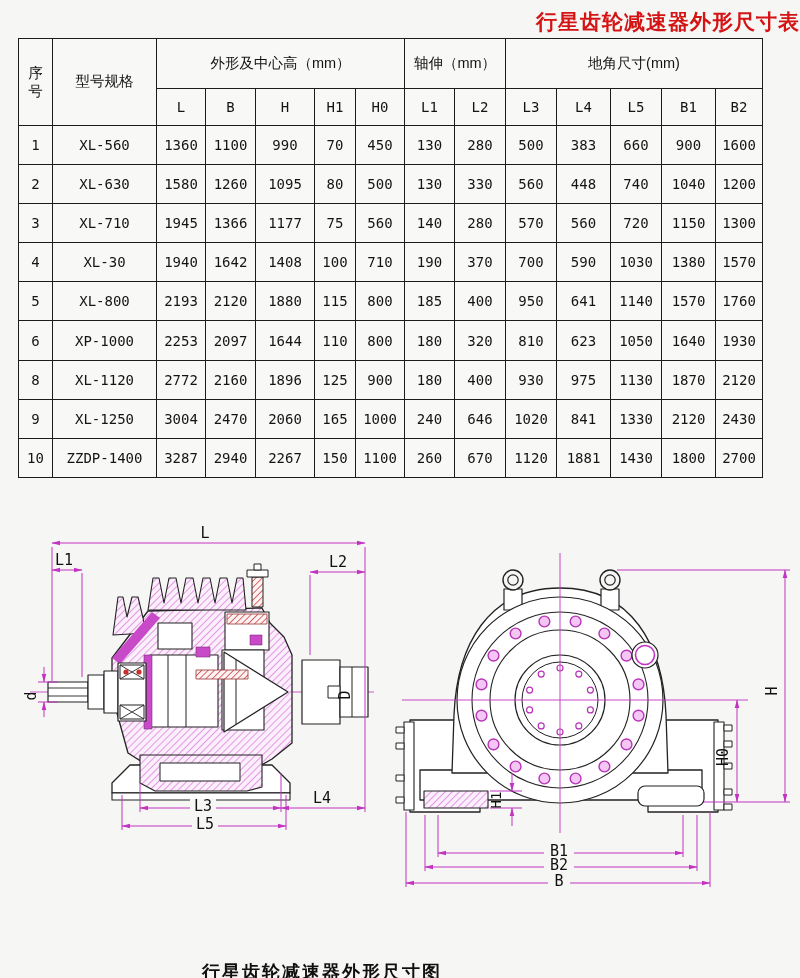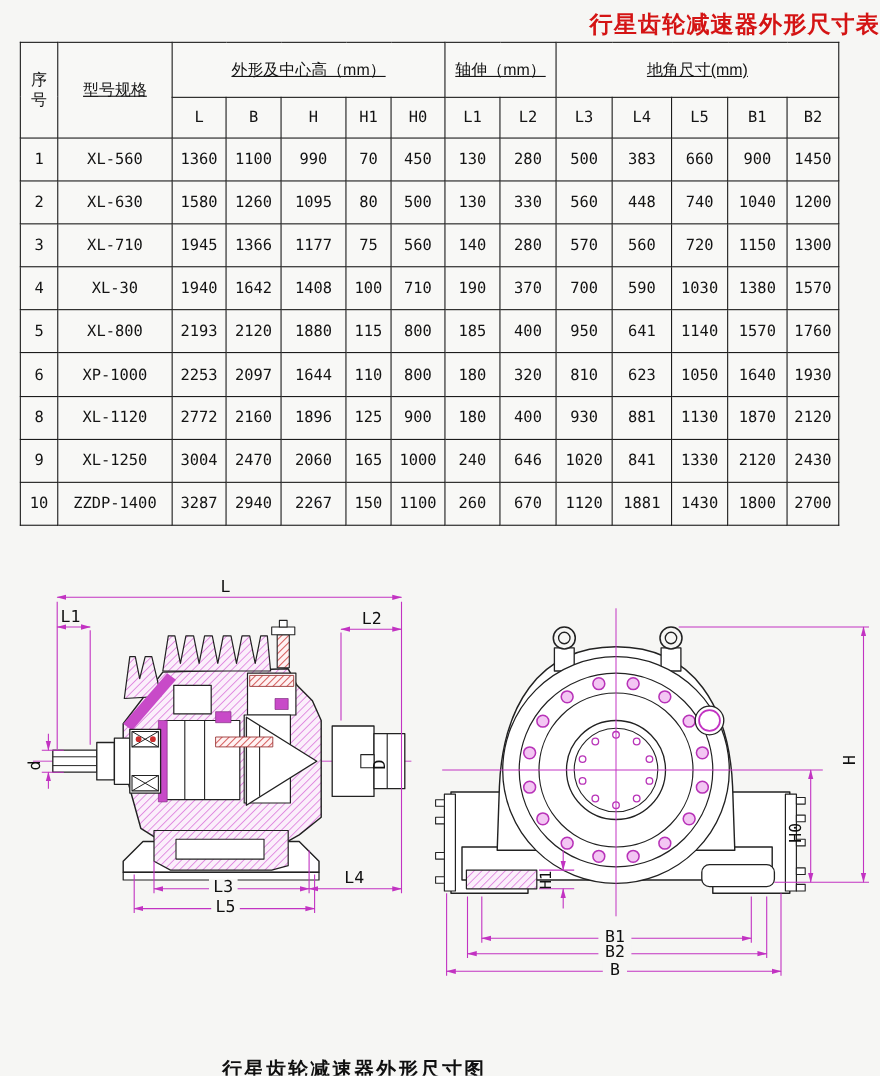--- a/index.html
+++ b/index.html
@@ -24,21 +24,21 @@
     table-layout:fixed;
     background:#f8f8f6;
   }
   .dim-table td{
     border:1.6px solid #1c1c1c;
     text-align:center;vertical-align:middle;
     font-size:14px;
     padding:0;
     overflow:hidden;
   }
-  .dim-table .h-cn{font-size:14.5px;text-decoration:underline;}
+  .dim-table .h-cn{font-size:14.5px;}
   .dim-table .c-serial{white-space:pre-line;line-height:1.25;font-size:14.5px;}
   .dim-table .sub-h, .dim-table .c-no, .dim-table .c-model, .dim-table .c-val{
     font-family:"DejaVu Sans Mono", monospace;
     font-size:14px;
   }
   .dim-table tr.hdr1{height:46px;}
   .dim-table tr.hdr2{height:34px;}
   .dim-table tr.data-row{height:36px;}
   .figure-caption{
     position:absolute;top:960px;left:0;width:644px;
@@ -103,21 +103,21 @@
         <td class="c-val">1100</td>
         <td class="c-val">990</td>
         <td class="c-val">70</td>
         <td class="c-val">450</td>
         <td class="c-val">130</td>
         <td class="c-val">280</td>
         <td class="c-val">500</td>
         <td class="c-val">383</td>
         <td class="c-val">660</td>
         <td class="c-val">900</td>
-        <td class="c-val">1450</td>
+        <td class="c-val">1600</td>
       </tr>
       <tr class="data-row">
         <td class="c-no">2</td>
         <td class="c-model">XL-630</td>
         <td class="c-val">1580</td>
         <td class="c-val">1260</td>
         <td class="c-val">1095</td>
         <td class="c-val">80</td>
         <td class="c-val">500</td>
         <td class="c-val">130</td>
@@ -196,21 +196,21 @@
         <td class="c-no">8</td>
         <td class="c-model">XL-1120</td>
         <td class="c-val">2772</td>
         <td class="c-val">2160</td>
         <td class="c-val">1896</td>
         <td class="c-val">125</td>
         <td class="c-val">900</td>
         <td class="c-val">180</td>
         <td class="c-val">400</td>
         <td class="c-val">930</td>
-        <td class="c-val">881</td>
+        <td class="c-val">975</td>
         <td class="c-val">1130</td>
         <td class="c-val">1870</td>
         <td class="c-val">2120</td>
       </tr>
       <tr class="data-row">
         <td class="c-no">9</td>
         <td class="c-model">XL-1250</td>
         <td class="c-val">3004</td>
         <td class="c-val">2470</td>
         <td class="c-val">2060</td>

